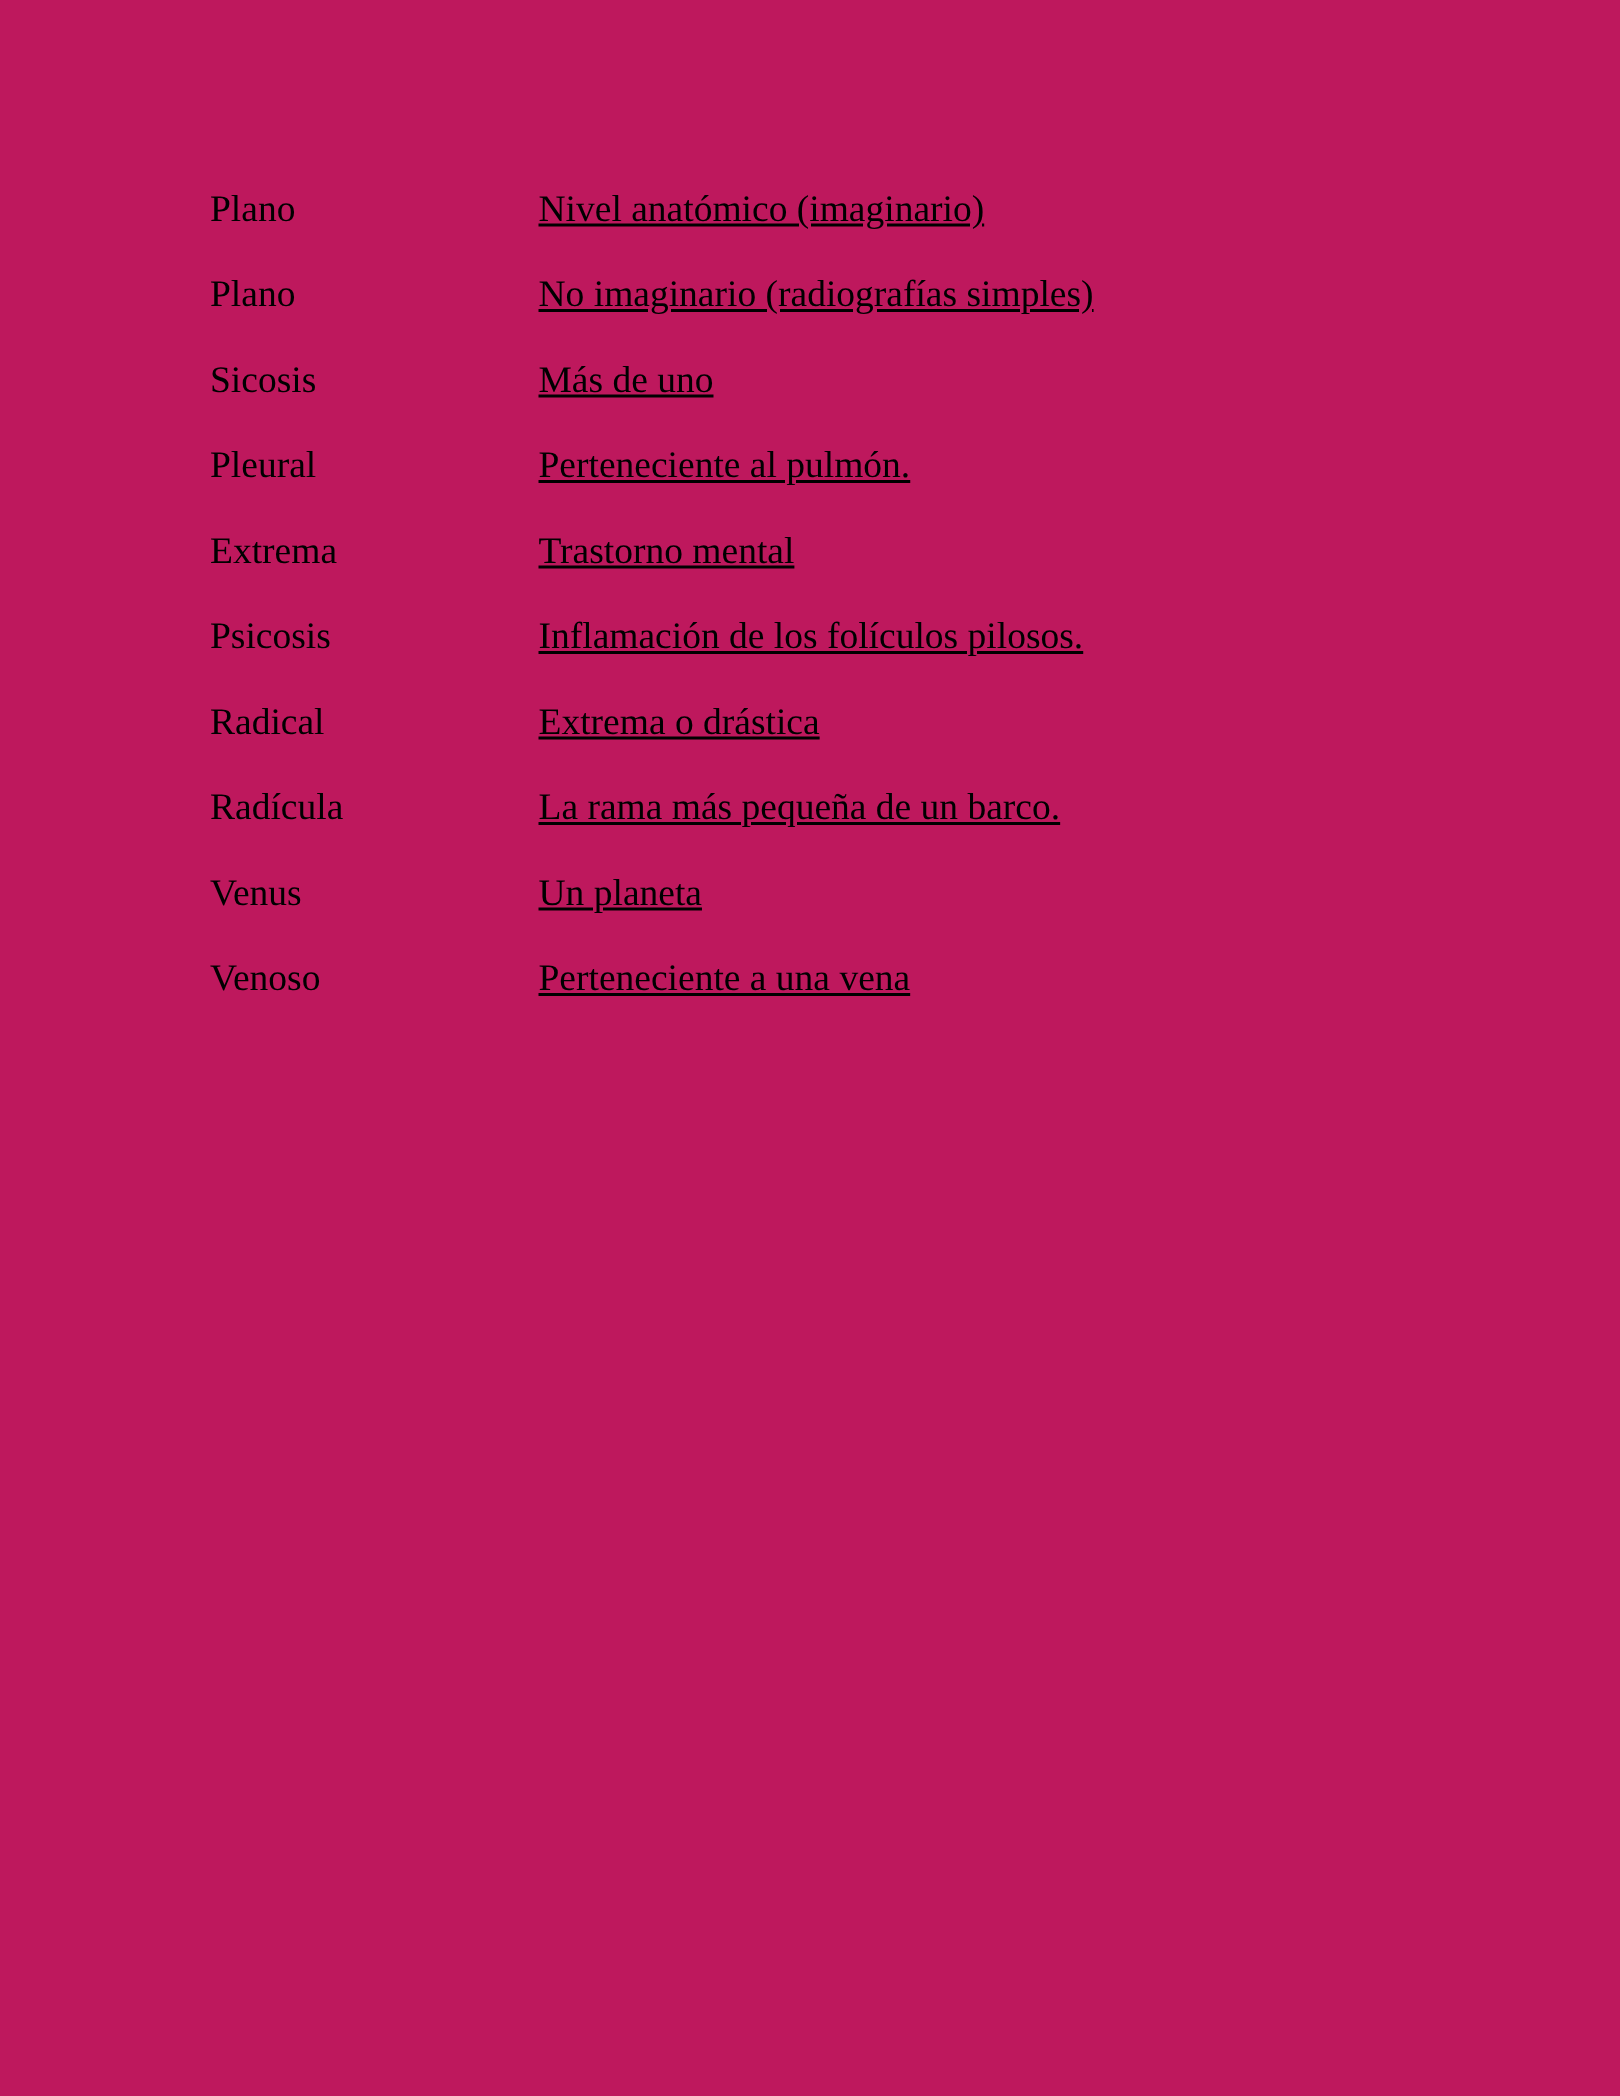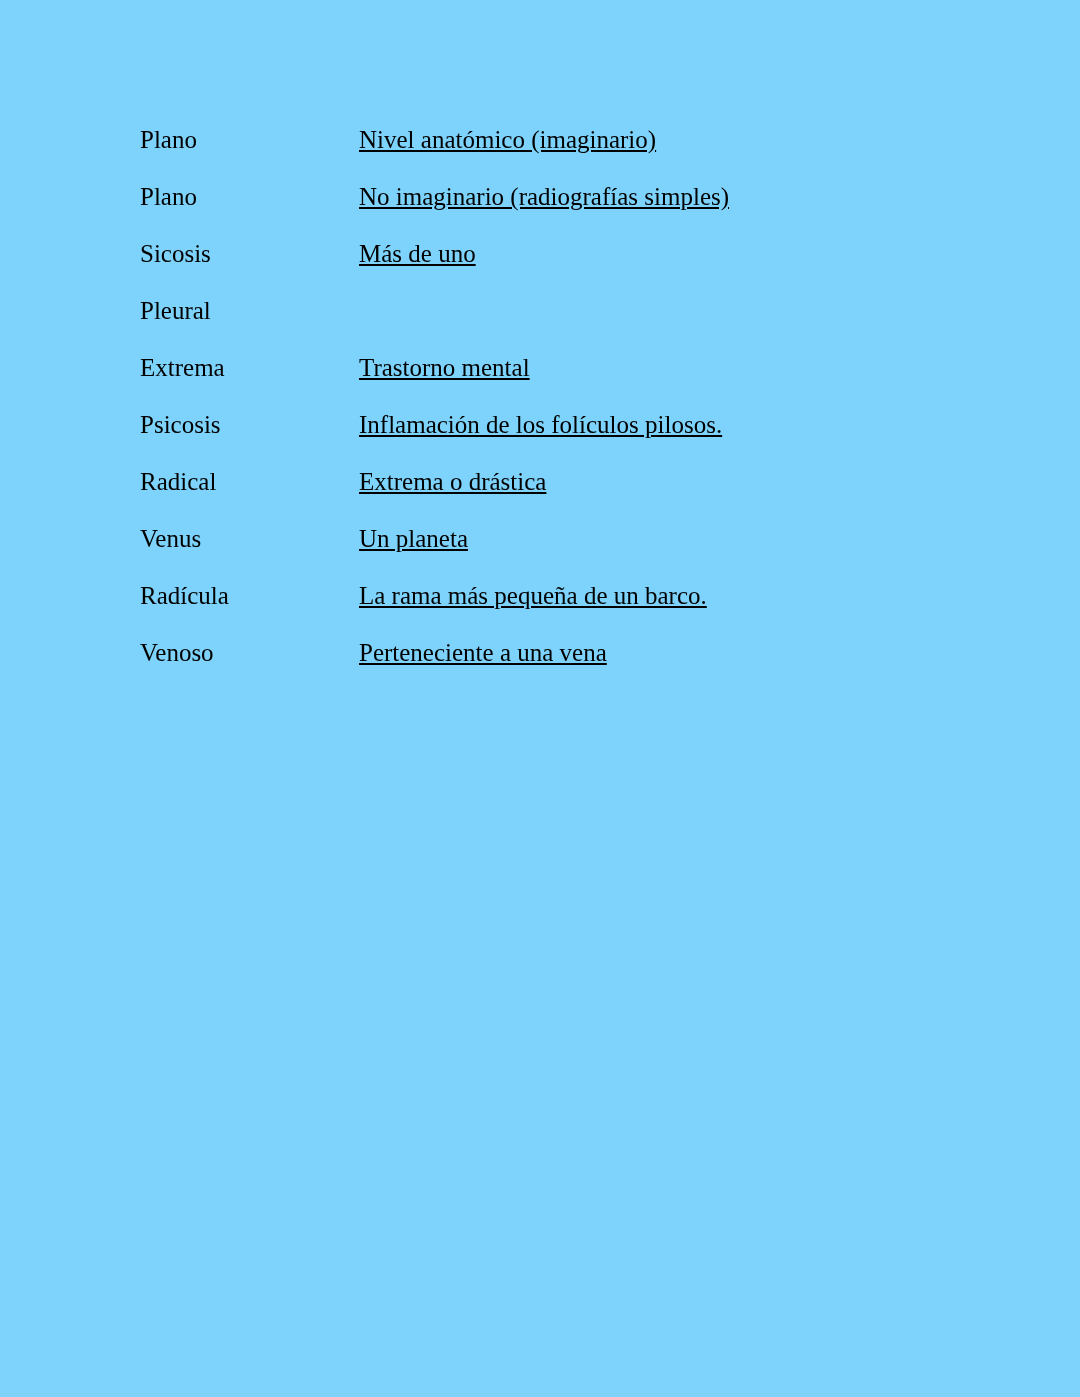--- a/index.html
+++ b/index.html
@@ -14,21 +14,21 @@
       overflow: hidden;
       font-family: "Liberation Serif", "DejaVu Serif", serif;
       color: #000000;
     }
     .page {
       position: absolute;
       left: 0;
       top: 0;
       width: 1080px;
       height: 1397px;
-      background: #7dd3fc;
+      background: #be185d;
     }
     .glossary {
       position: absolute;
       left: 140px;
       top: 122px;
       width: 800px;
     }
     .row {
       position: relative;
       height: 57px;
@@ -60,39 +60,40 @@
     <div class="row">
       <span class="term">Plano</span>
       <span class="definition">No imaginario (radiografías simples)</span>
     </div>
     <div class="row">
       <span class="term">Sicosis</span>
       <span class="definition">Más de uno</span>
     </div>
     <div class="row">
       <span class="term">Pleural</span>
+      <span class="definition">Perteneciente al pulmón.</span>
     </div>
     <div class="row">
       <span class="term">Extrema</span>
       <span class="definition">Trastorno mental</span>
     </div>
     <div class="row">
       <span class="term">Psicosis</span>
       <span class="definition">Inflamación de los folículos pilosos.</span>
     </div>
     <div class="row">
       <span class="term">Radical</span>
       <span class="definition">Extrema o drástica</span>
     </div>
     <div class="row">
+      <span class="term">Radícula</span>
+      <span class="definition">La rama más pequeña de un barco.</span>
+    </div>
+    <div class="row">
       <span class="term">Venus</span>
       <span class="definition">Un planeta</span>
-    </div>
-    <div class="row">
-      <span class="term">Radícula</span>
-      <span class="definition">La rama más pequeña de un barco.</span>
     </div>
     <div class="row">
       <span class="term">Venoso</span>
       <span class="definition">Perteneciente a una vena</span>
     </div>
   </div>
 </div>
 
 </body></html>

